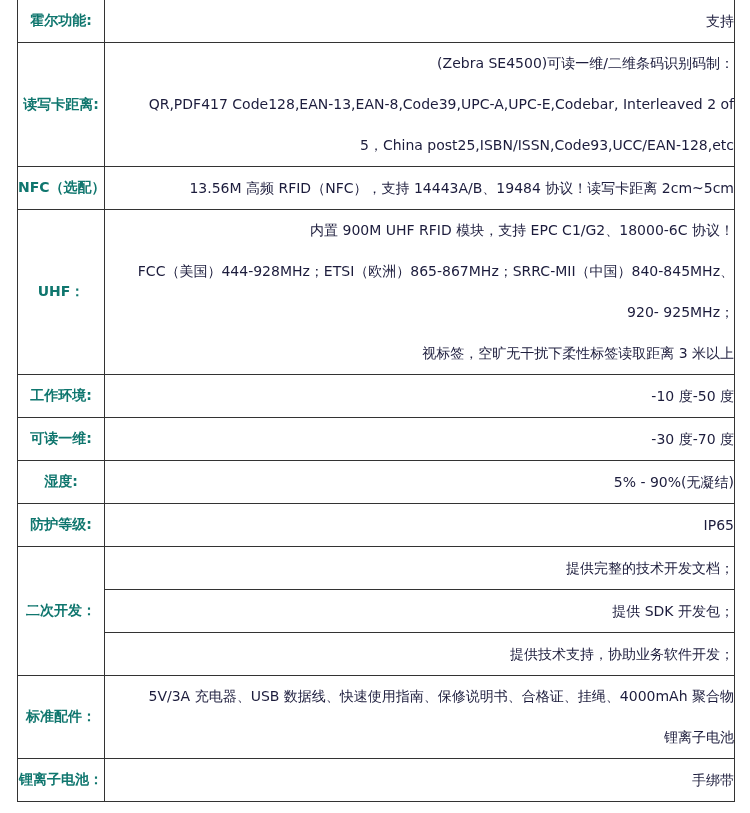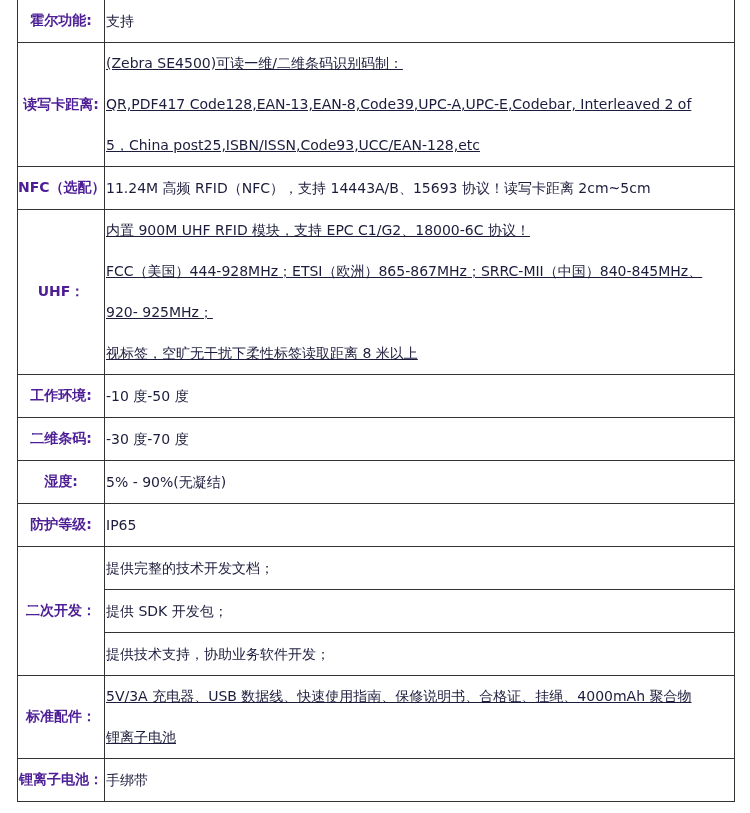--- a/index.html
+++ b/index.html
@@ -2,24 +2,24 @@
 <html><head>
   <meta charset="utf-8">
   <style>
     html, body { margin:0; padding:0; background:#ffffff; }
     body { width:750px; height:813px; position:relative; overflow:hidden;
            font-family:"DejaVu Sans","Liberation Sans",sans-serif; color:#1c1c3c; }
     .spec-table { position:absolute; left:17px; top:-1px; width:718px;
                   border-collapse:collapse; table-layout:fixed; }
     .spec-table td { border:1px solid #333; padding:0; vertical-align:middle; }
     .spec-table td.label { width:86px; text-align:center; font-weight:bold;
-                  font-size:14px; white-space:nowrap; overflow:hidden; color:#4c1d95; }
-    .spec-table td.value { font-size:14px; padding-left:1px; }
+                  font-size:14px; white-space:nowrap; overflow:hidden; color:#0f766e; }
+    .spec-table td.value { font-size:14px; padding-left:1px;text-align:right; }
     .line { line-height:42px; height:42px; white-space:nowrap; overflow:hidden; }
-    .value.multi .line { line-height:41px; height:41px;text-decoration:underline; }
+    .value.multi .line { line-height:41px; height:41px; }
     .subrow td.value { height:42px;margin-top:40px; }
   </style>
 </head>
 <body>
 
 <table class="spec-table">
   <tbody>
     <tr>
       <td class="label">霍尔功能:</td>
       <td class="value">
@@ -30,40 +30,40 @@
       <td class="label">读写卡距离:</td>
       <td class="value multi">
         <div class="line">(Zebra SE4500)可读一维/二维条码识别码制：</div>
         <div class="line">QR,PDF417 Code128,EAN-13,EAN-8,Code39,UPC-A,UPC-E,Codebar, Interleaved 2 of</div>
         <div class="line">5，China post25,ISBN/ISSN,Code93,UCC/EAN-128,etc</div>
       </td>
     </tr>
     <tr>
       <td class="label" style="text-align:right;">NFC（选配）</td>
       <td class="value">
-        <div class="line">11.24M 高频 RFID（NFC），支持 14443A/B、15693 协议！读写卡距离 2cm~5cm</div>
+        <div class="line">13.56M 高频 RFID（NFC），支持 14443A/B、19484 协议！读写卡距离 2cm~5cm</div>
       </td>
     </tr>
     <tr>
       <td class="label">UHF：</td>
       <td class="value multi">
         <div class="line">内置 900M UHF RFID 模块，支持 EPC C1/G2、18000-6C 协议！</div>
         <div class="line">FCC（美国）444-928MHz；ETSI（欧洲）865-867MHz；SRRC-MII（中国）840-845MHz、</div>
         <div class="line">920- 925MHz；</div>
-        <div class="line">视标签，空旷无干扰下柔性标签读取距离 8 米以上</div>
+        <div class="line">视标签，空旷无干扰下柔性标签读取距离 3 米以上</div>
       </td>
     </tr>
     <tr>
       <td class="label">工作环境:</td>
       <td class="value">
         <div class="line">-10 度-50 度</div>
       </td>
     </tr>
     <tr>
-      <td class="label">二维条码:</td>
+      <td class="label">可读一维:</td>
       <td class="value">
         <div class="line">-30 度-70 度</div>
       </td>
     </tr>
     <tr>
       <td class="label">湿度:</td>
       <td class="value">
         <div class="line">5% - 90%(无凝结)</div>
       </td>
     </tr>

